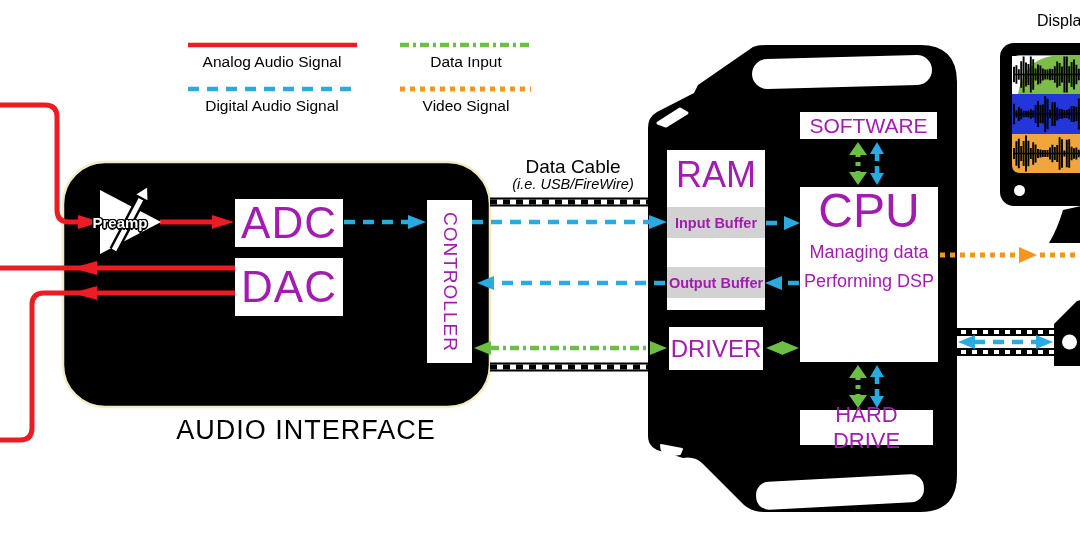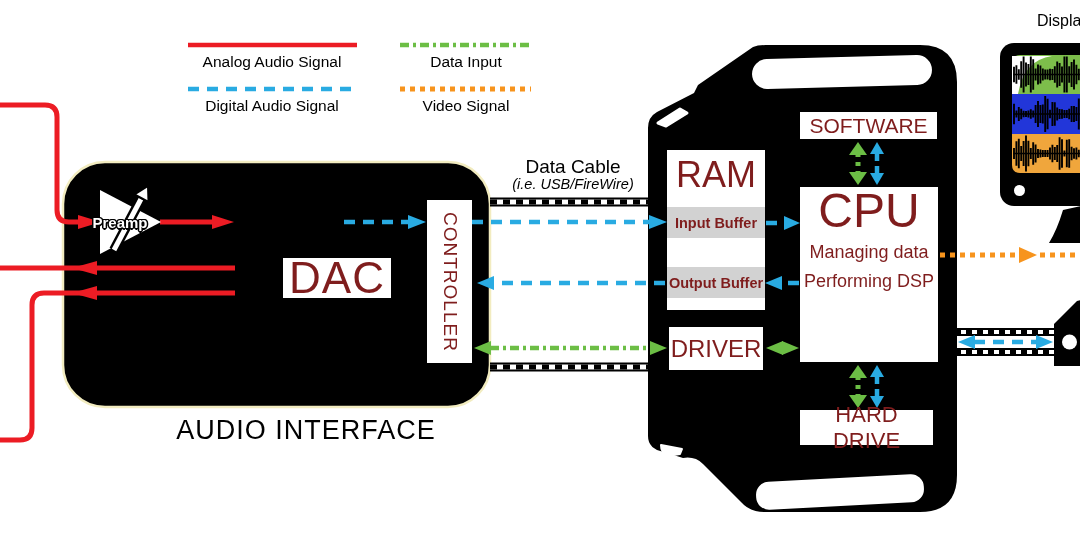--- a/index.html
+++ b/index.html
@@ -2,27 +2,27 @@
 <html><head>
 <meta charset="utf-8">
 <style>
   html,body{margin:0;padding:0;background:#fff;}
   #canvas{
     position:relative;width:1080px;height:548px;overflow:hidden;background:#fff;
     font-family:"Liberation Sans", sans-serif; color:#000;
   }
   #overlay{position:absolute;left:0;top:0;z-index:1;}
   .box{
-    position:absolute;background:#fff;color:#7f1d1d;z-index:2;
+    position:absolute;background:#fff;color:#a21caf;z-index:2;
     display:flex;align-items:center;justify-content:center;text-align:center;
   }
   .lbl{position:absolute;z-index:3;color:#000;text-align:center;}
   
   .adc{left:235px;top:199px;width:108px;height:48px;font-size:44px;letter-spacing:1px;}
-  .dac{left:235px;top:258px;width:108px;height:40px;font-size:44px;letter-spacing:1px;margin-left:48px;}
+  .dac{left:235px;top:258px;width:108px;height:58px;font-size:44px;letter-spacing:1px;}
   .controller{
     left:427px;top:200px;width:45px;height:163px;font-size:19px;letter-spacing:1px;
     writing-mode:vertical-rl;
   }
   .ram{left:667px;top:150px;width:98px;height:160px;display:block;}
   .ram-title{position:absolute;left:0;top:4px;width:100%;text-align:center;font-size:36px;}
   .buffer-band{
     position:absolute;left:0;width:100%;height:31px;background:#D2D2D2;
     display:flex;align-items:center;justify-content:center;
     font-size:14.5px;font-weight:bold;
@@ -187,20 +187,21 @@
     </g>
 
     <g>
       <path d="M100,190 L100,254 L161,222 Z" fill="#fff"></path>
       <path d="M114,250 L141,199" stroke="#000" stroke-width="10" fill="none"></path>
       <path d="M114,250 L141,199" stroke="#fff" stroke-width="5" fill="none"></path>
       <polygon points="148,186 148.5,202 134.5,194.5" fill="#fff" stroke="#000" stroke-width="2" stroke-linejoin="round"></polygon>
     </g>
   </svg>
 
+  <div class="box adc">ADC</div>
   <div class="box dac">DAC</div>
   <div class="box controller">CONTROLLER</div>
 
   <div class="box ram">
     <div class="ram-title">RAM</div>
     <div class="buffer-band input-band">Input Buffer</div>
     <div class="buffer-band output-band">Output Buffer</div>
   </div>
 
   <div class="box software">SOFTWARE</div>

